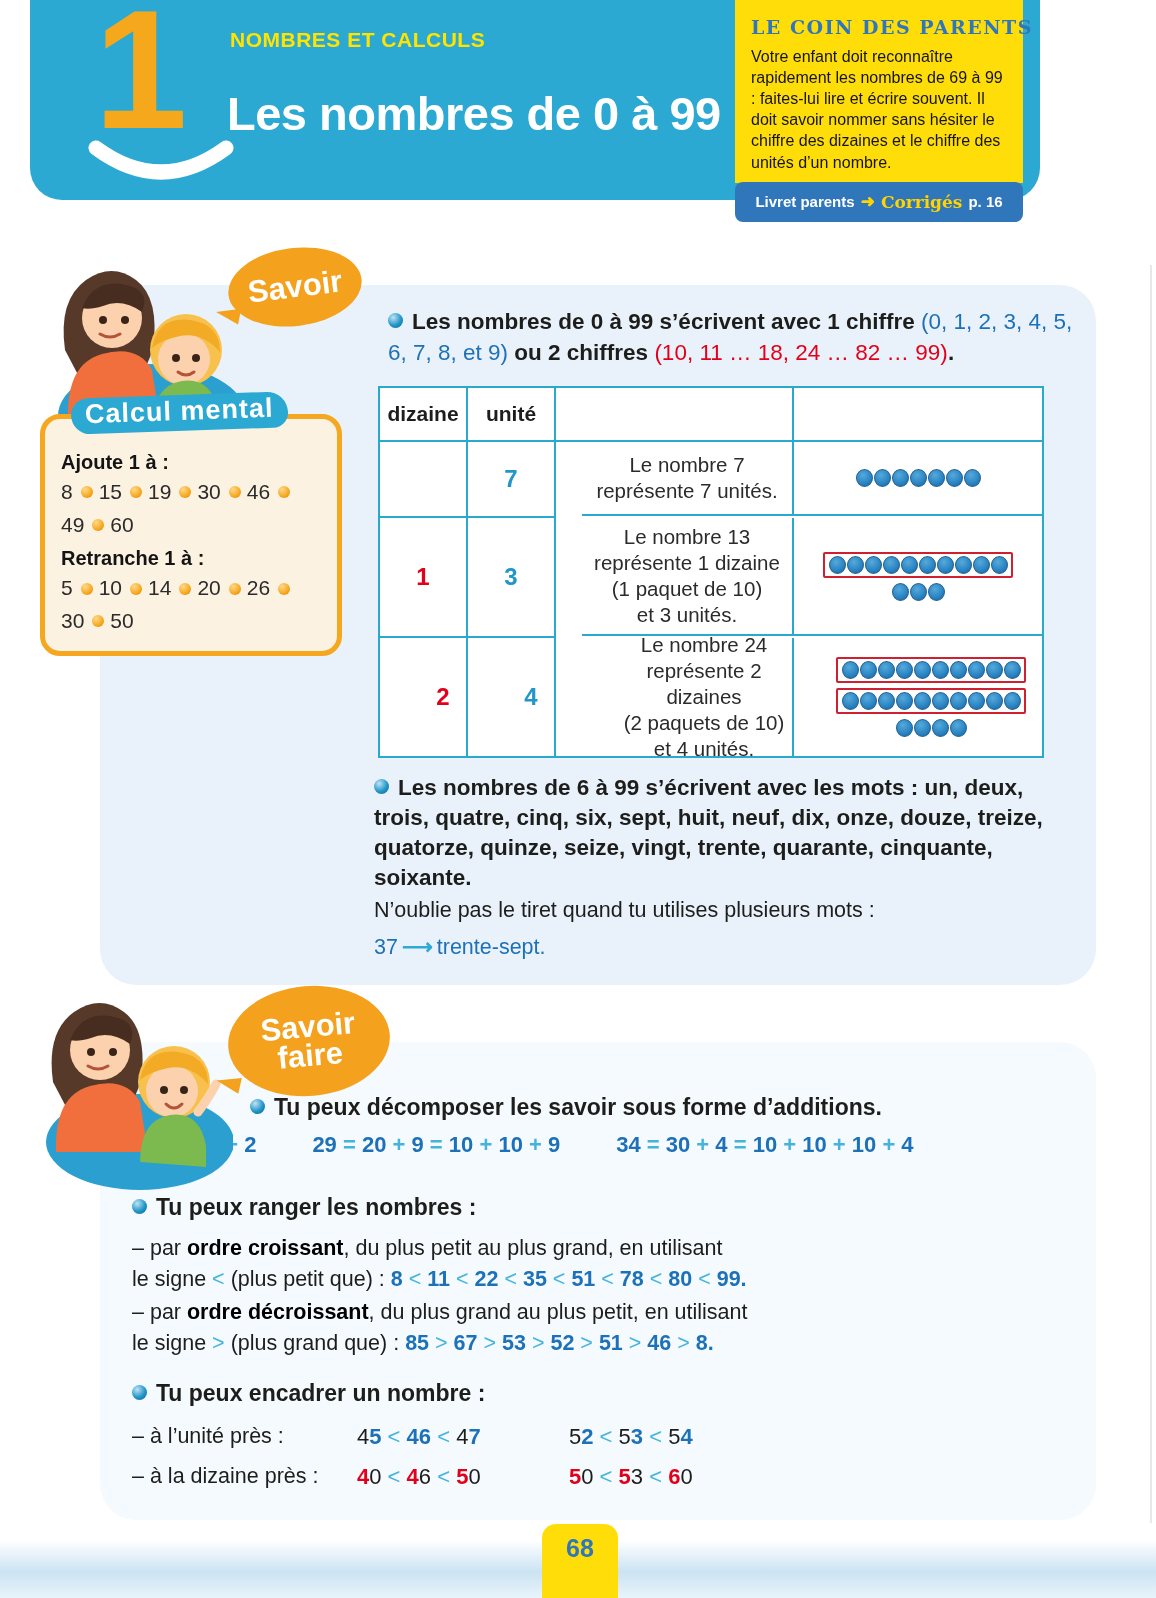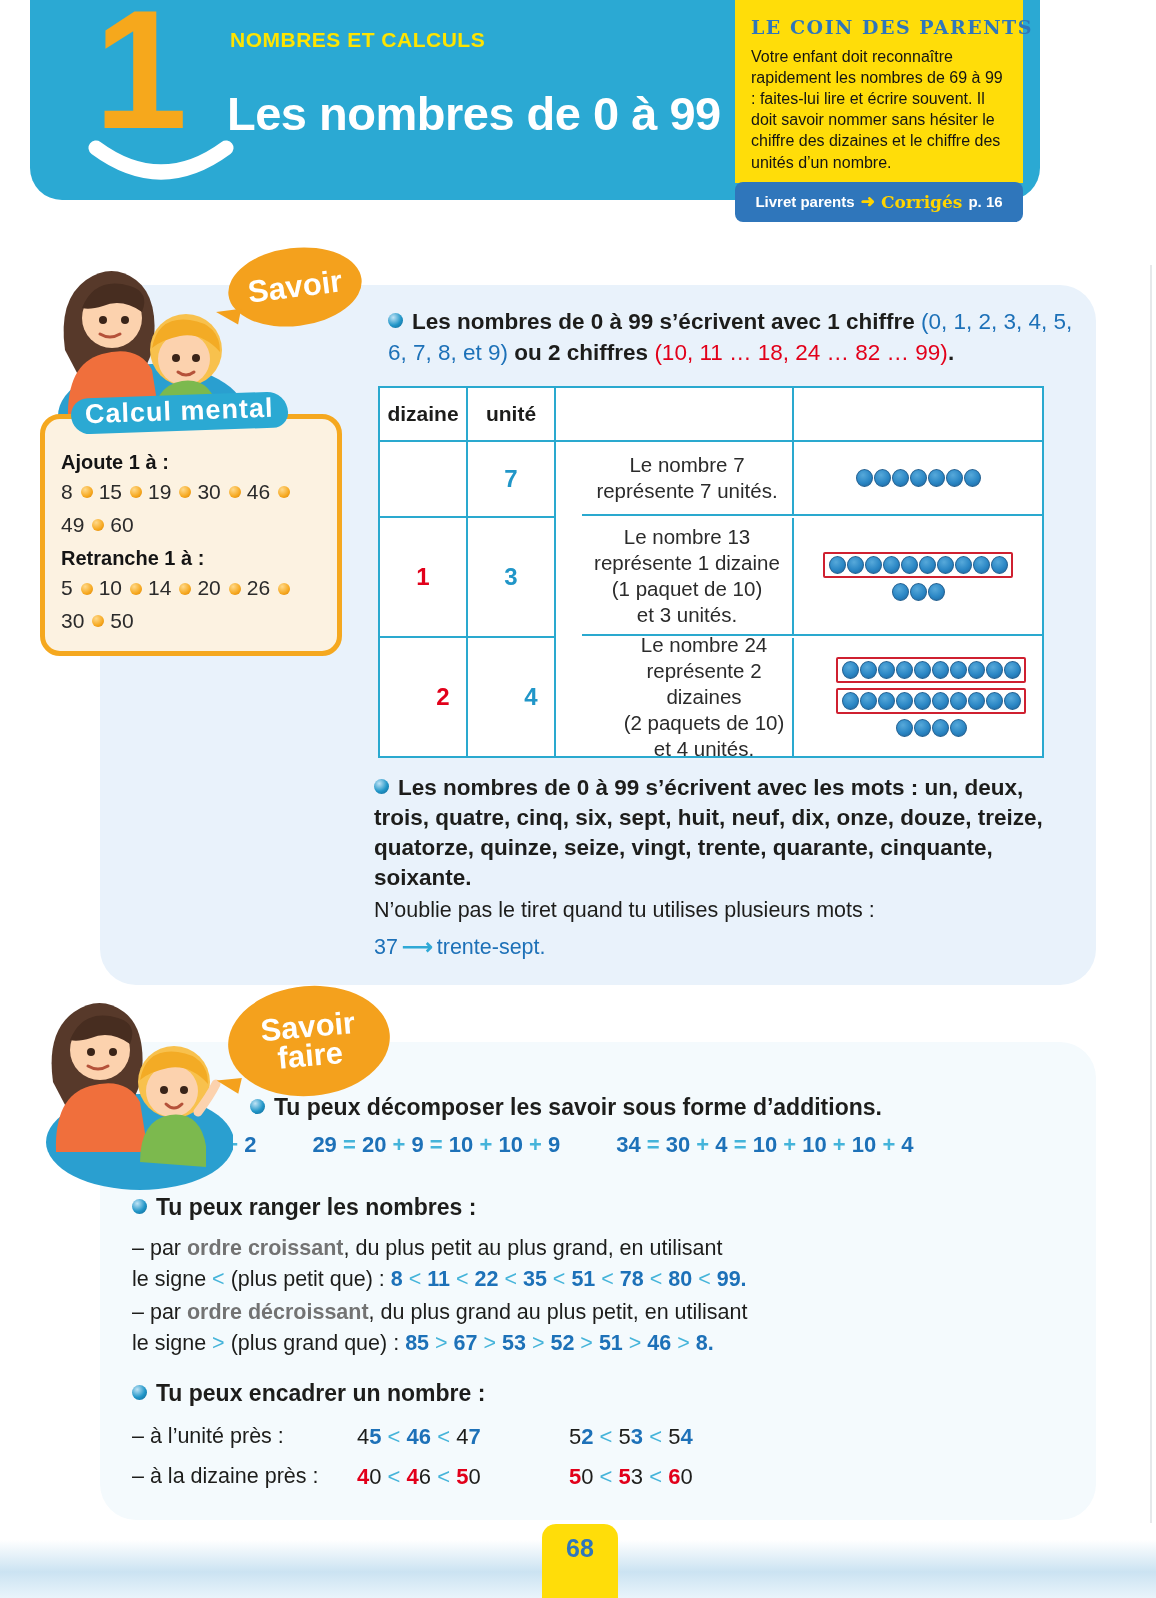--- a/index.html
+++ b/index.html
@@ -95,21 +95,21 @@
   .equations{position:absolute;left:145px;top:1132px;display:flex;gap:56px;font-size:22px;font-weight:700;z-index:2;}
   .sf-line{position:absolute;left:132px;font-size:21.5px;z-index:2;line-height:1.3;}
   .enc-row{position:absolute;left:132px;width:720px;height:34px;z-index:2;font-size:21.5px;}
   .enc-label{position:absolute;left:0;top:0;}
   .enc-g1{position:absolute;left:225px;top:0;font-size:22px;}
   .enc-g2{position:absolute;left:437px;top:0;font-size:22px;}
 
   
   .p-ink{color:#1d1d1b;} .p-ink-b{color:#1d1d1b;font-weight:700;}
   .p-blue{color:#1d71b8;} .p-blue-b{color:#1d71b8;font-weight:700;}
-  .p-cyan{color:#45b4da;} .p-cyan-b{color:#737373;font-weight:700;}
+  .p-cyan{color:#45b4da;} .p-cyan-b{color:#000000;font-weight:700;}
   .p-red{color:#e2001a;} .p-red-b{color:#e2001a;font-weight:700;}
 
   
   .footer-band{position:absolute;left:0;top:1540px;width:1156px;height:58px;
                background:linear-gradient(180deg,#ffffff 0%,#cbe3f2 55%,#e9f4fb 100%);}
   .page-tab{position:absolute;left:542px;top:1524px;width:76px;height:74px;background:#ffdd09;
             border-radius:14px 14px 0 0;display:flex;justify-content:center;z-index:6;}
   .page-num{margin-top:10px;color:#2f76bb;font-weight:700;font-size:25px;}
   .edge-line{position:absolute;left:1150px;top:265px;width:2px;height:1258px;background:#e6e9eb;}
 </style>
@@ -261,21 +261,21 @@
         </div>
       <div class="loose-row">
           <span class="dot"></span>
           <span class="dot"></span>
           <span class="dot"></span>
           <span class="dot"></span>
         </div>
     </div>
   </div>
 
-  <div class="words"><span class="bullet"></span><b>Les nombres de 0 à 99 s’écrivent avec les mots : un, deux, trois, quatre, cinq, six, sept, huit, neuf, dix, onze, douze, treize, quatorze, quinze, seize, vingt, trente, quarante, cinquante, soixante.</b></div>
+  <div class="words"><span class="bullet"></span><b>Les nombres de 6 à 99 s’écrivent avec les mots : un, deux, trois, quatre, cinq, six, sept, huit, neuf, dix, onze, douze, treize, quatorze, quinze, seize, vingt, trente, quarante, cinquante, soixante.</b></div>
   <div class="tip">N’oublie pas le tiret quand tu utilises plusieurs mots :</div>
   <div class="example">
     <span>37</span><span class="arrow">⟶</span><span>trente-sept.</span>
   </div>
 
   <div class="panel-savoir-faire"></div>
 
   <svg class="illu" style="left:28px;top:972px;" width="205" height="220" viewBox="0 0 205 220">
     <ellipse cx="112" cy="170" rx="94" ry="48" fill="#2a9fd0"></ellipse>
     <path d="M25 110 Q18 60 46 40 Q72 22 96 40 Q120 58 113 110 L96 150 L46 150 Z" fill="#57392a"></path>

